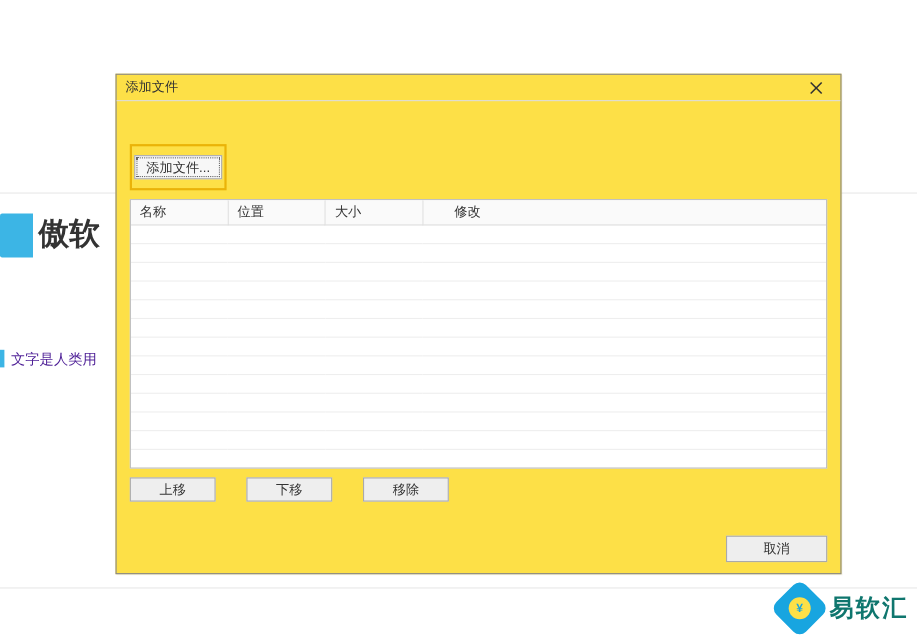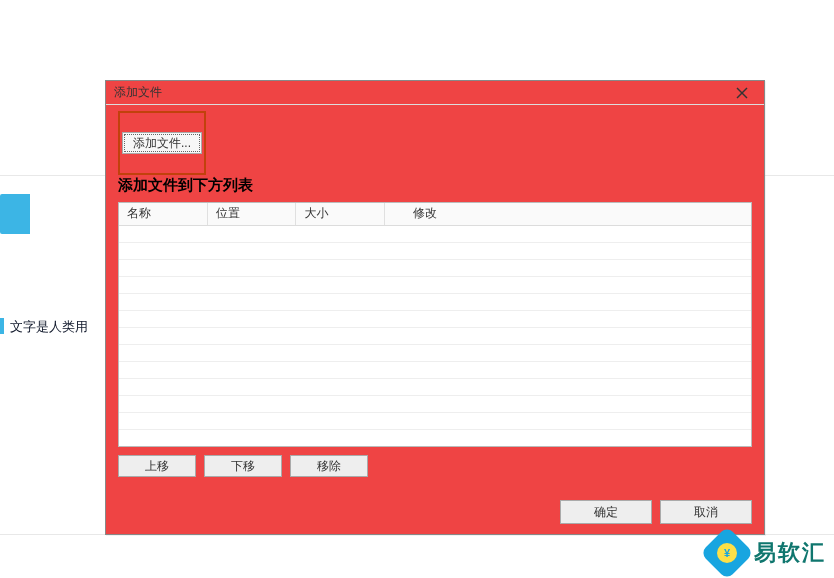--- a/index.html
+++ b/index.html
@@ -41,21 +41,21 @@
       top: 318px;
       width: 4px;
       height: 16px;
       background: #3cb5e5;
     }
     .bg-sidebar-text {
       position: absolute;
       left: 10px;
       top: 318px;
       font-size: 13px;
-      color: #0f172a;
+      color: #4c1d95;
       white-space: nowrap;
     }
     .bg-divider {
       position: absolute;
       left: 0;
       right: 0;
       top: 175px;
       height: 1px;
       background: #e8e8e8;
     }
@@ -65,24 +65,24 @@
       right: 0;
       top: 534px;
       height: 1px;
       background: #e8e8e8;
     }
 
     
     .dialog {
       position: absolute;
       left: 105px;
-      top: 80px;
+      top: 67px;
       width: 660px;
       height: 455px;
-      background: #ef4444;
+      background: #fde047;
       border: 1px solid #888;
       box-shadow: 1px 1px 0 rgba(0,0,0,0.05);
     }
     .titlebar {
       height: 24px;
       display: flex;
       align-items: center;
       justify-content: space-between;
       padding: 0 4px 0 8px;
       font-size: 12px;
@@ -100,22 +100,23 @@
     }
     .dialog-body {
       padding: 6px 12px 8px 12px;
     }
 
     .addfile-row {
       margin-bottom: 2px;
     }
     .red-box {
       display: inline-block;
-      border: 2px solid #c2410c;
-      padding: 19px 2px;
+      border: 2px solid #eab308;
+      padding: 8px 2px;
+      margin-top: 33px;
     }
     .btn {
       display: inline-block;
       min-width: 78px;
       height: 22px;
       line-height: 20px;
       text-align: center;
       background: #f7f7f7;
       border: 1px solid #aaa;
       font-size: 12px;
@@ -163,21 +164,21 @@
     .file-table thead th:last-child { border-right: none; padding-left: 28px; }
     .file-table tbody td {
       height: 17px;
       padding: 0 8px;
       border-bottom: 1px solid #eee;
     }
 
     .action-row {
       margin-top: 8px;
       display: flex;
-      gap: 8px;
+      gap: 28px;
     }
     .action-row .btn { min-width: 78px; background: #eee; }
 
     .footer {
       position: absolute;
       right: 12px;
       bottom: 10px;
       display: flex;
       gap: 8px;
     }
@@ -221,20 +222,21 @@
       color: #0f766e;
       letter-spacing: 2px;
     }
   </style>
 </head>
 <body>
 
 <div class="bg-layer">
   <div class="bg-divider"></div>
   <div class="bg-logo-block"></div>
+  <div class="bg-logo-text">傲软</div>
   <div class="bg-sidebar-mark"></div>
   <div class="bg-sidebar-text">文字是人类用</div>
   <div class="bg-divider2"></div>
 </div>
 
 <div class="dialog">
   <div class="titlebar">
     <span>添加文件</span>
     <span class="close">
       <svg width="12" height="12" viewBox="0 0 12 12">
@@ -244,21 +246,20 @@
     </span>
   </div>
 
   <div class="dialog-body">
     <div class="addfile-row">
       <span class="red-box">
         <button class="btn outline-dotted">添加文件...</button>
       </span>
     </div>
 
-    <div class="hint">添加文件到下方列表</div>
 
     <div class="file-table-wrap">
       <table class="file-table">
         <colgroup>
           <col style="width:14%">
             <col style="width:14%">
             <col style="width:14%">
             <col style="width:58%">
         </colgroup>
         <thead>
@@ -347,21 +348,20 @@
     </div>
 
     <div class="action-row">
       <button class="btn">上移</button>
       <button class="btn">下移</button>
       <button class="btn">移除</button>
     </div>
   </div>
 
   <div class="footer">
-    <button class="btn">确定</button>
     <button class="btn">取消</button>
   </div>
 </div>
 
 <div class="watermark">
   <div class="watermark-icon">
     <div class="watermark-icon-inner">¥</div>
   </div>
   <span class="watermark-text">易软汇</span>
 </div>

